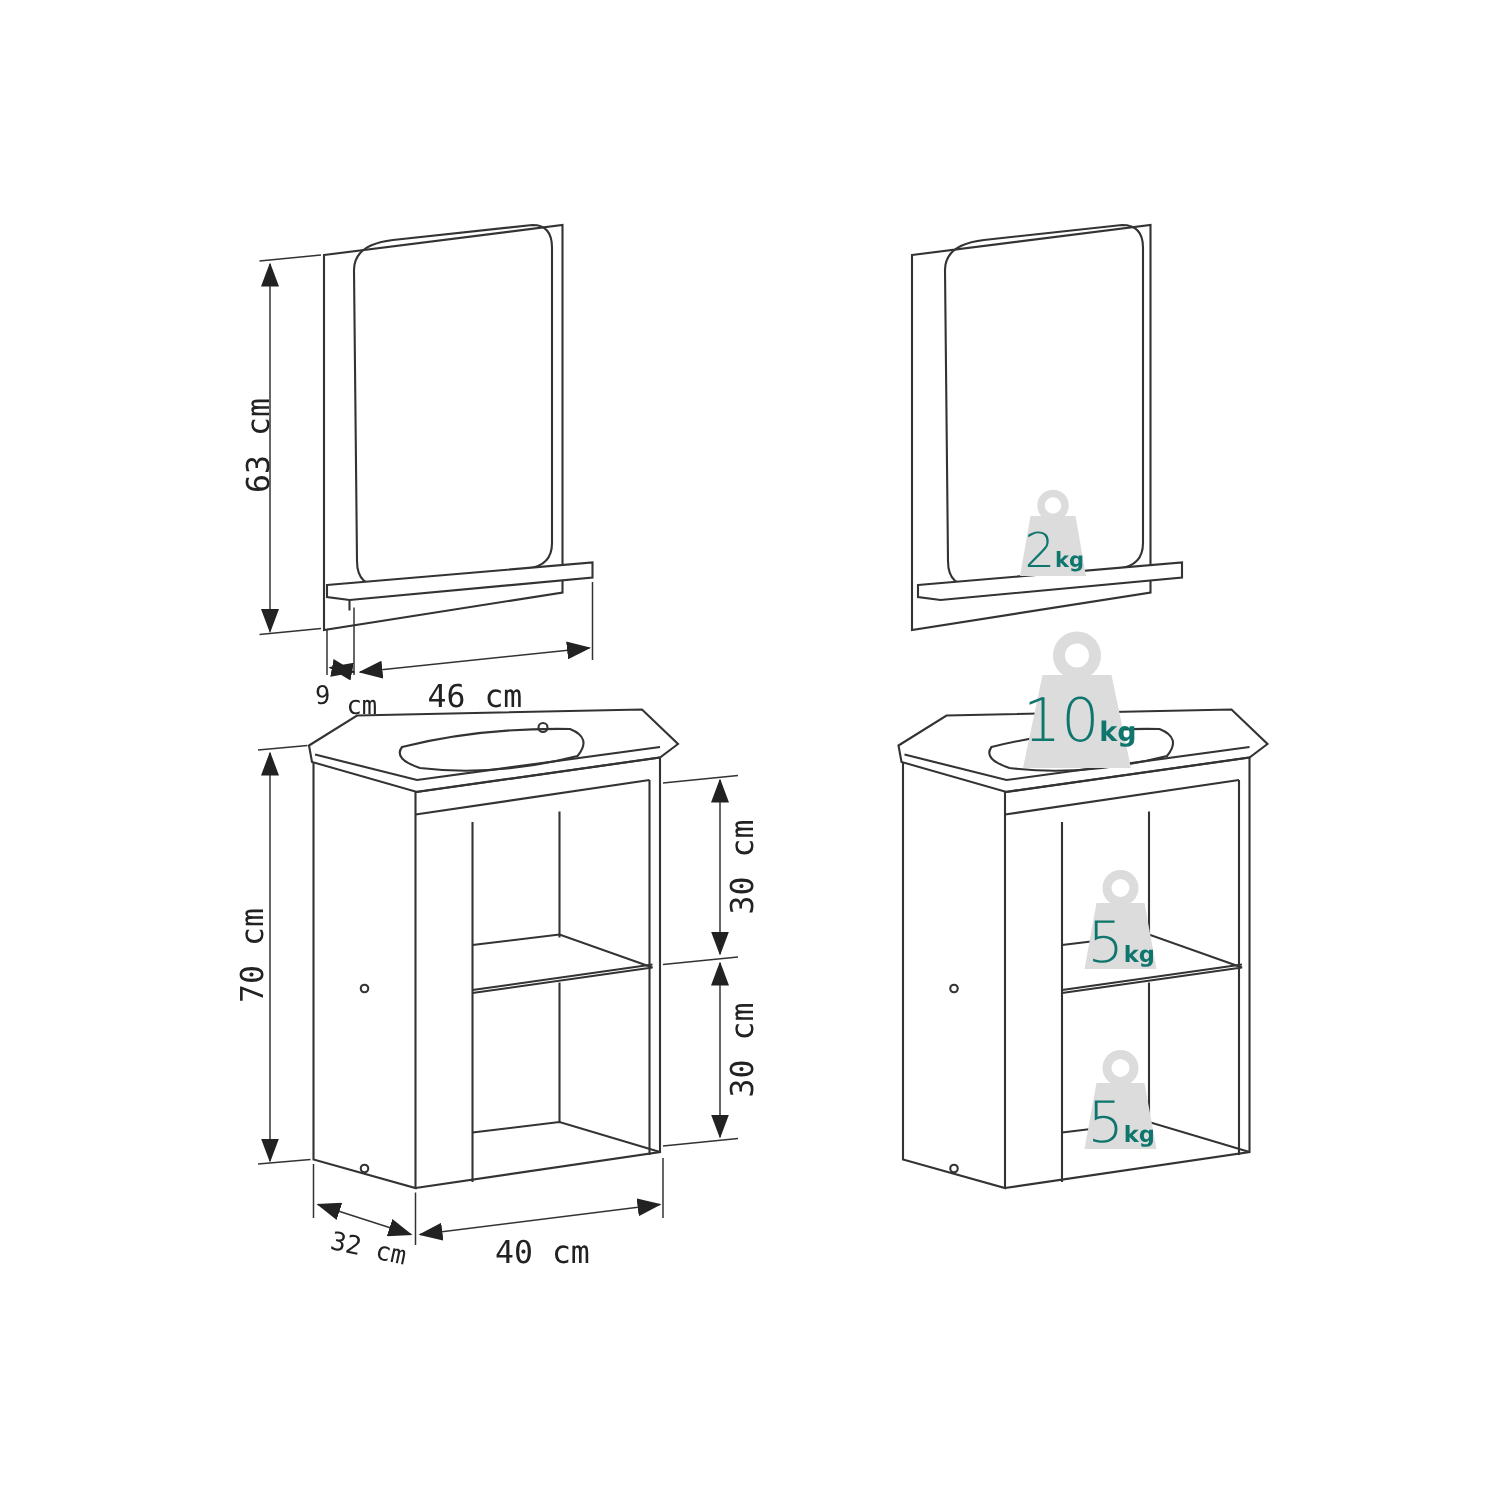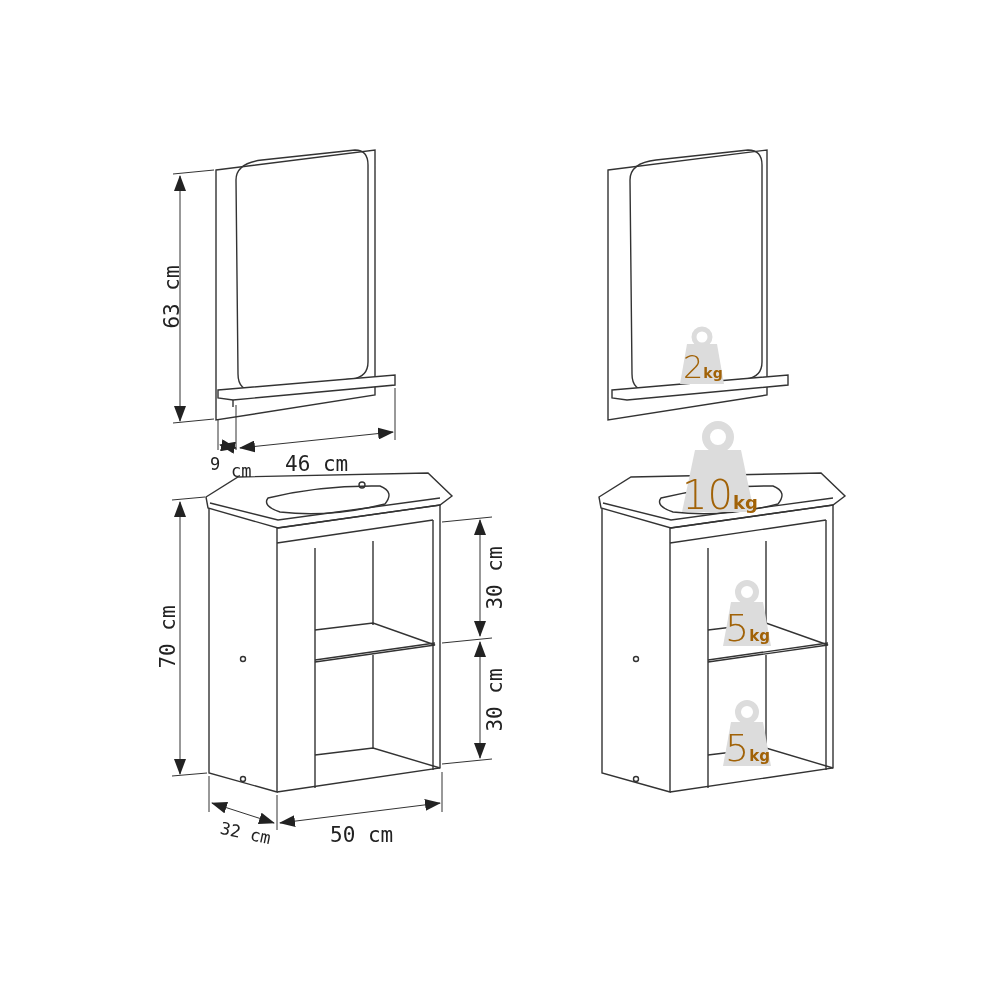--- a/index.html
+++ b/index.html
@@ -3,21 +3,21 @@
 <meta charset="utf-8">
 <style>
   html, body { margin:0; padding:0; background:#ffffff; }
   body { width:1000px; height:1000px; position:relative; overflow:hidden; font-family:"DejaVu Sans Mono", monospace; }
   svg.drawing { position:absolute; left:0; top:0; width:1000px; height:1000px; }
   .dim { position:absolute; font-family:"DejaVu Sans Mono","Liberation Mono",monospace; color:#222; font-size:21px; white-space:nowrap; }
   .dim.small { font-size:17px; }
   .rot { transform-origin:center center; transform:rotate(-90deg); }
   .wt { position:absolute; width:0; height:0; }
   .wt svg { position:absolute; }
-  .wt .num { position:absolute; font-family:"DejaVu Sans","Liberation Sans",sans-serif; color:#a16207; white-space:nowrap; }
+  .wt .num { position:absolute; font-family:"DejaVu Sans","Liberation Sans",sans-serif; color:#0f766e; white-space:nowrap; }
   .wt .num .big { font-weight:300; }
   .wt .num .unit { font-weight:bold; }
 </style>
 </head>
 <body>
 
 <svg class="drawing" viewBox="0 0 1000 1000" xmlns="http://www.w3.org/2000/svg">
   <defs>
     <marker id="arr" markerWidth="10" markerHeight="10" refX="9" refY="5" orient="auto-start-reverse" markerUnits="userSpaceOnUse">
       <path d="M0,0 L14,5 L0,10 z" fill="#222"></path>
@@ -108,37 +108,37 @@
 </svg>
 
 <div class="dim rot" style="left:132px; top:285px; width:80px; text-align:center;">63 cm</div>
 <div class="dim" style="left:285px; top:452px;">46 cm</div>
 <div class="dim small" style="left:210px; top:454px;">9</div>
 <div class="dim small" style="left:231px; top:461px;text-align:right;">cm</div>
 
 <div class="dim rot" style="left:128px; top:625px; width:80px; text-align:center;">70 cm</div>
 <div class="dim rot" style="left:455px; top:566px; width:80px; text-align:center;">30 cm</div>
 <div class="dim rot" style="left:455px; top:688px; width:80px; text-align:center;">30 cm</div>
-<div class="dim" style="left:330px; top:823px;">50 cm</div>
+<div class="dim" style="left:330px; top:823px;">40 cm</div>
 <div class="dim small" style="left:220px; top:823px; transform:rotate(12deg);">32 cm</div>
 
 <div class="wt" style="left:702px; top:326px;">
   <svg width="48" height="58" viewBox="0 0 48 58" style="left:-24px; top:0;">
     <circle cx="24" cy="11" r="8" fill="none" stroke="#dcdcdc" stroke-width="5"></circle>
     <path d="M9,18 L39,18 L46,58 L2,58 Z" fill="#dcdcdc"></path>
   </svg>
   <div class="num" style="left:-19px; top:22px;"><span class="big" style="font-size:32px;">2</span><span class="unit" style="font-size:14px;">kg</span></div>
 </div>
 
 <div class="wt" style="left:718px; top:420px;">
   <svg width="76" height="92" viewBox="0 0 76 92" style="left:-38px; top:0;">
     <circle cx="38" cy="17" r="12" fill="none" stroke="#dcdcdc" stroke-width="8"></circle>
     <path d="M15,30 L61,30 L74,92 L2,92 Z" fill="#dcdcdc"></path>
   </svg>
-  <div class="num" style="left:-36px; top:52px;text-align:right;"><span class="big" style="font-size:40px;">10</span><span class="unit" style="font-size:18px;">kg</span></div>
+  <div class="num" style="left:-36px; top:38px;text-align:right;"><span class="big" style="font-size:40px;">10</span><span class="unit" style="font-size:18px;">kg</span></div>
 </div>
 
 <div class="wt" style="left:747px; top:580px;">
   <svg width="52" height="66" viewBox="0 0 52 66" style="left:-26px; top:0;">
     <circle cx="26" cy="12" r="9" fill="none" stroke="#dcdcdc" stroke-width="6"></circle>
     <path d="M10,22 L42,22 L50,66 L2,66 Z" fill="#dcdcdc"></path>
   </svg>
   <div class="num" style="left:-22px; top:26px;"><span class="big" style="font-size:38px;">5</span><span class="unit" style="font-size:15px;">kg</span></div>
 </div>
 

